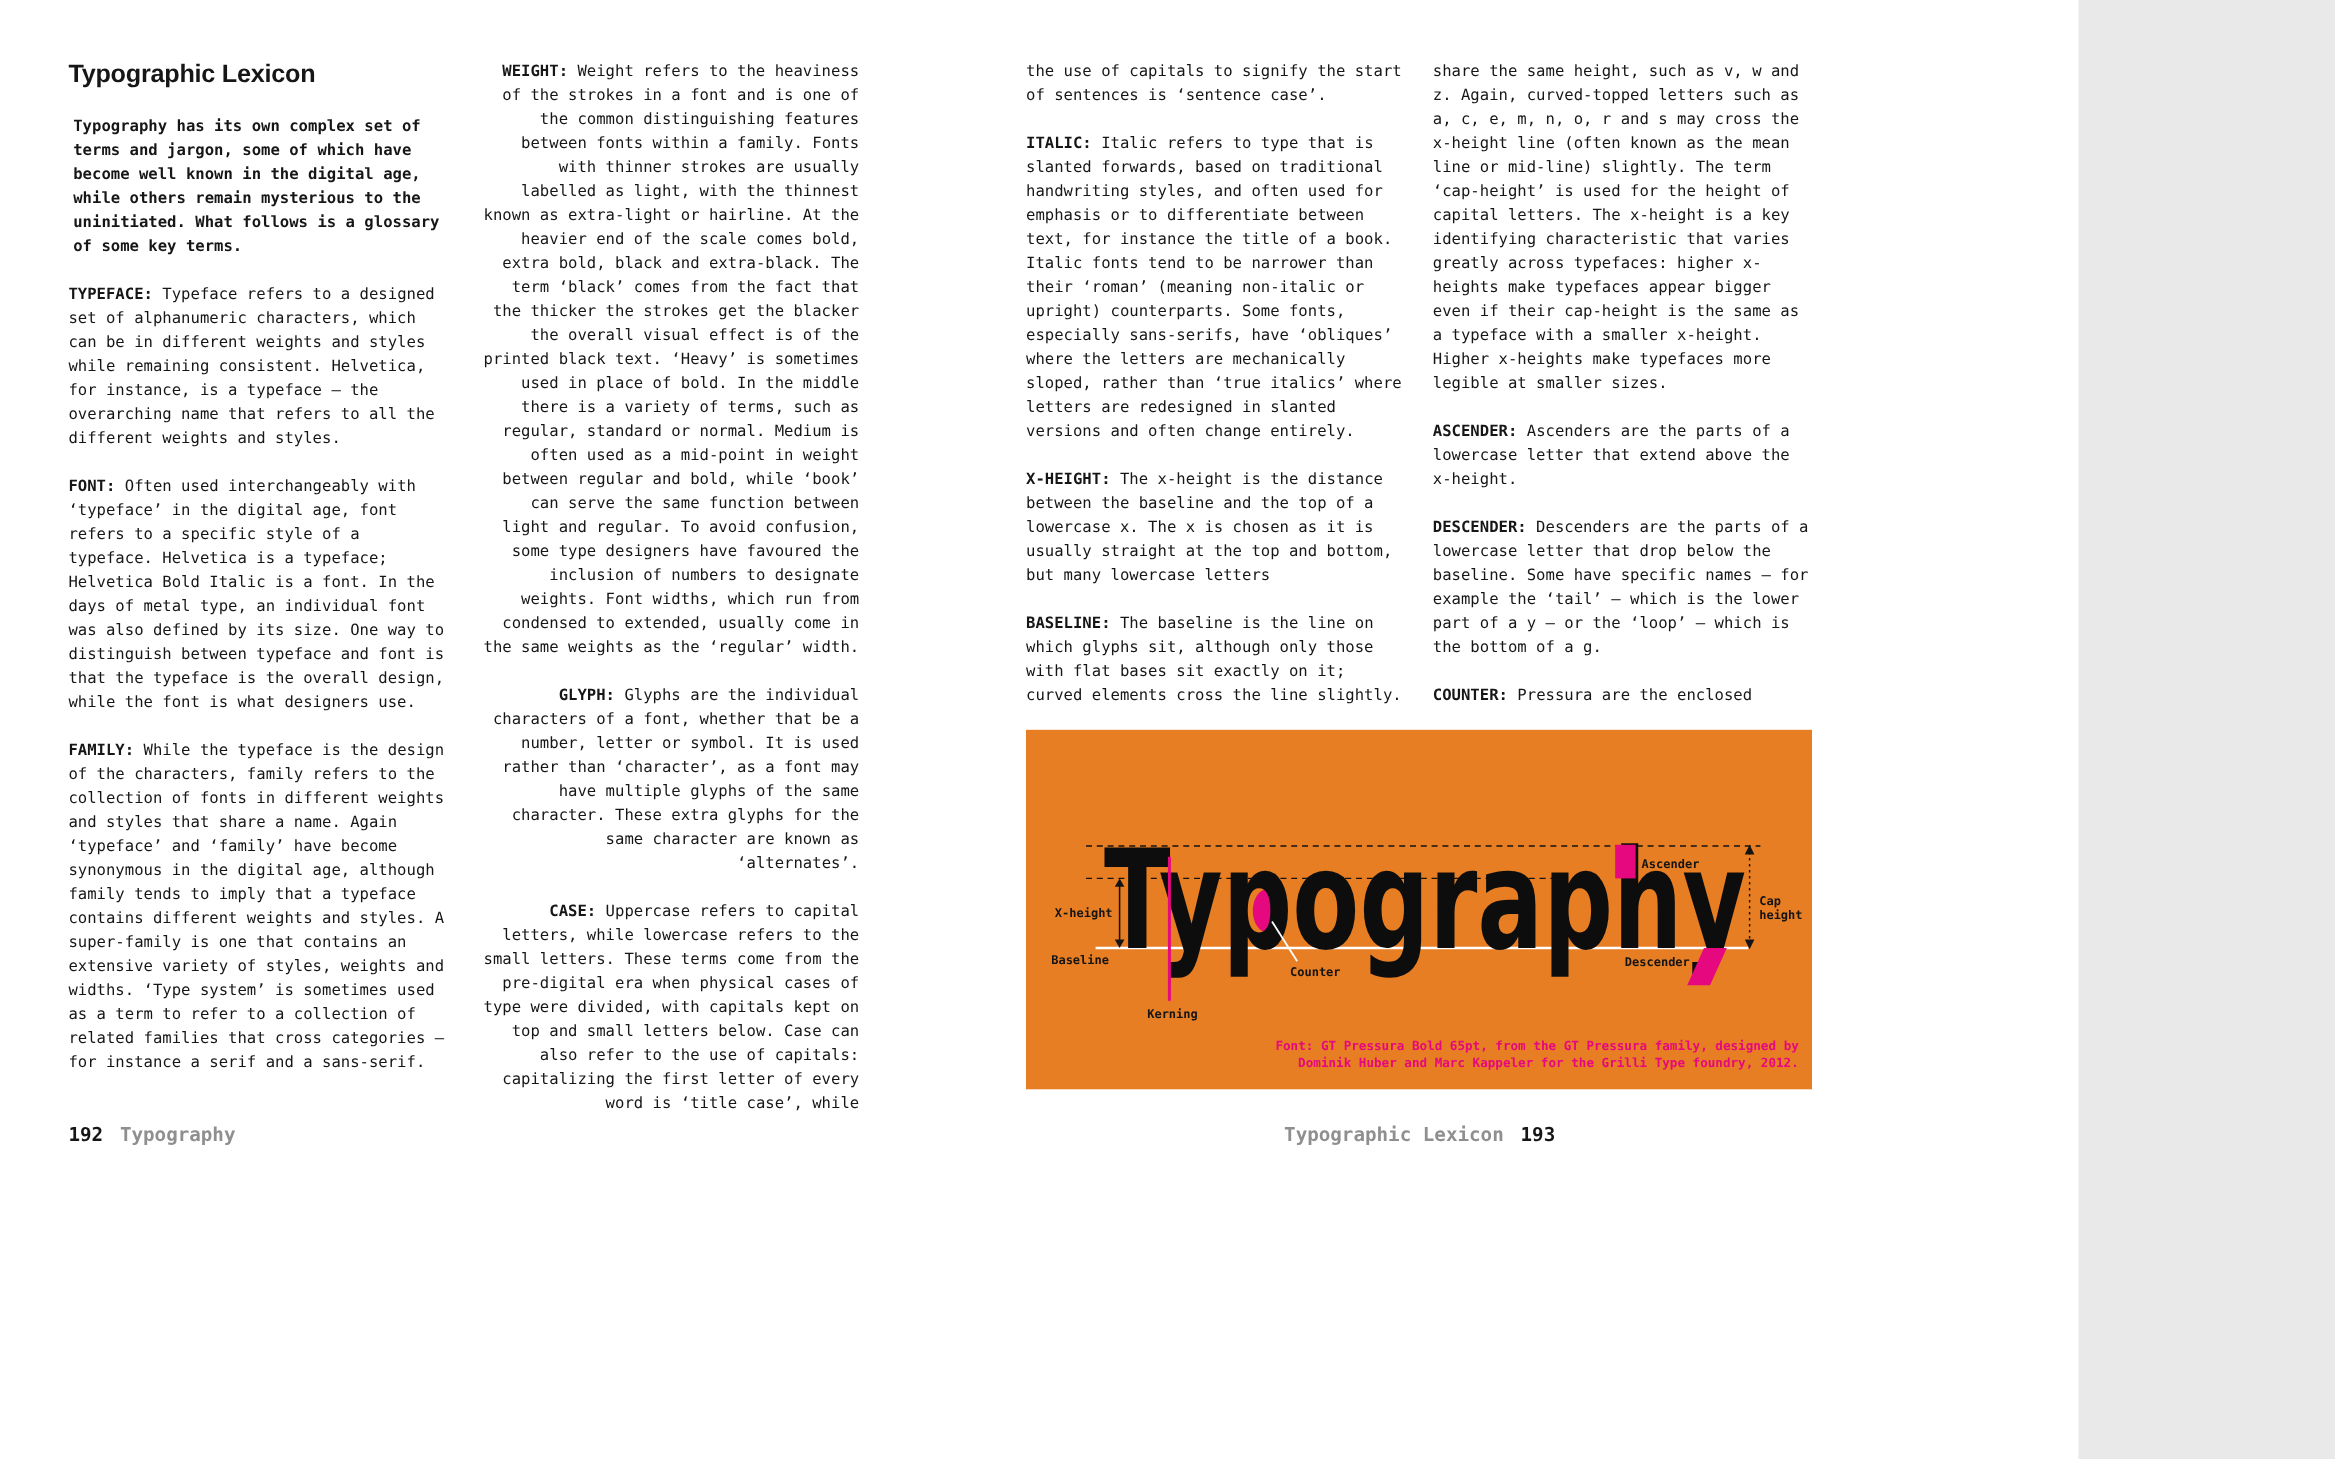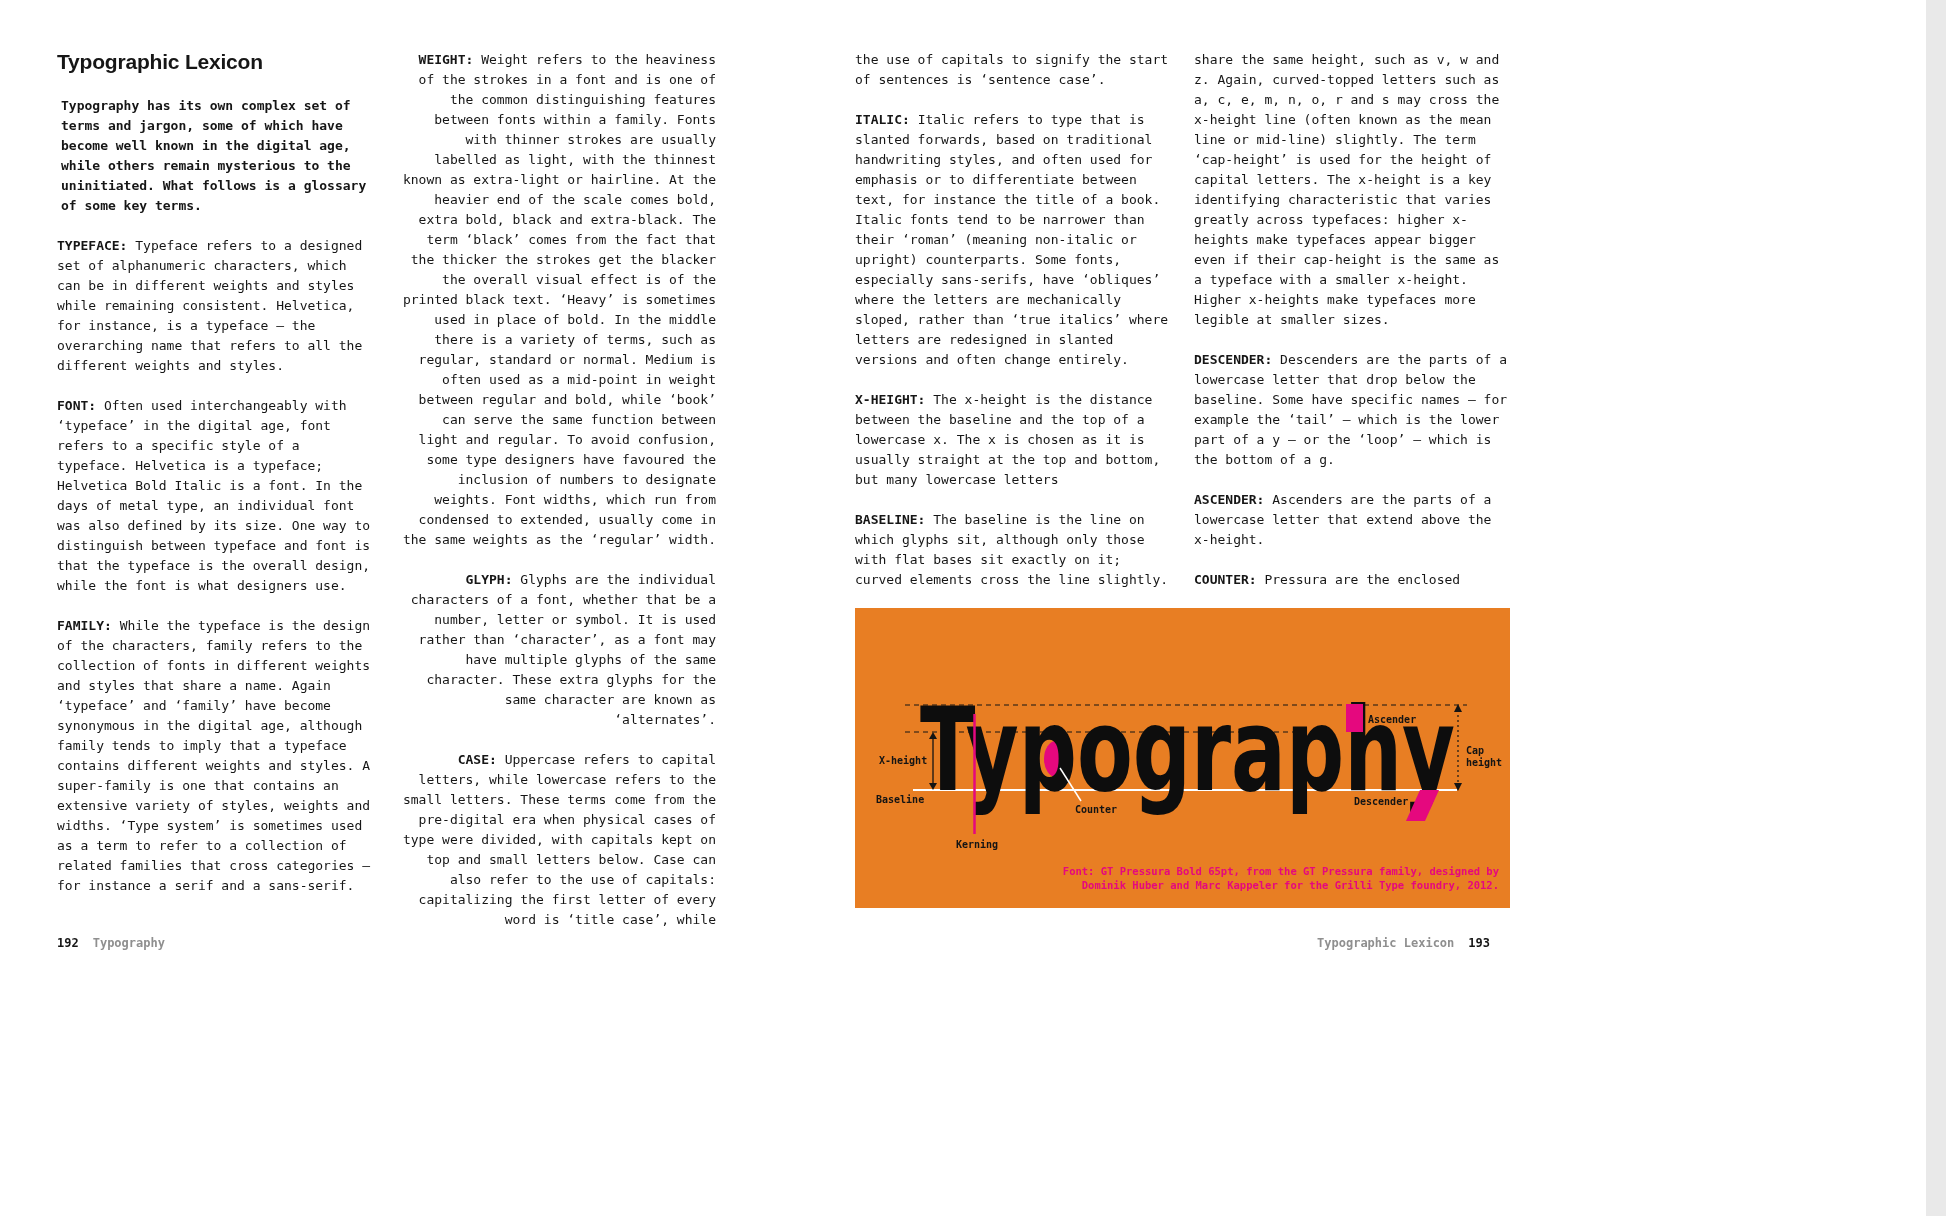--- a/index.html
+++ b/index.html
@@ -1,38 +1,38 @@
 <!DOCTYPE html>
 <html><head>
 <meta charset="utf-8">
 <style>
   html,body{margin:0;padding:0;background:#e9e9e9;}
   .page{
     position:relative;
-    width:1926px;height:1216px;
+    width:1732px;height:1216px;
     background:#ffffff;
     font-family:"DejaVu Sans Mono", monospace;
     color:#161616;
     overflow:hidden;
   }
   .col{position:absolute;top:50px;width:318px;font-size:13px;line-height:20px;}
   .col1{left:57px;}
   .col2{left:398px;text-align:right;}
   .col3{left:855px;}
   .col4{left:1194px;}
   .para{margin:0 0 20px 0;}
   .term{font-weight:bold;}
   .page-title{
     font-family:"Liberation Sans", sans-serif;
     font-size:21px;line-height:24px;font-weight:bold;
     letter-spacing:-0.2px;margin:0 0 22px 0;
   }
   .intro{font-weight:bold;margin:0 0 20px 4px;}
   .diagram-wrap{position:absolute;left:855px;top:608px;width:655px;height:300px;}
-  .footer{position:absolute;top:936px;font-size:12px;font-weight:bold;}
+  .footer{position:absolute;top:936px;font-size:16px;font-weight:bold;}
   .footer-left{left:57px;}
   .footer-right{right:436px;text-align:right;margin-left:28px;}
   .pg-num{color:#161616;}
   .pg-label{color:#8f8f8f;}
   .footer-left .pg-label{margin-left:14px;}
   .footer-right .pg-num{margin-left:14px;}
   .dlabel{font-family:"DejaVu Sans Mono", monospace;font-weight:bold;font-size:10px;fill:#141414;}
   .dcaption{font-family:"DejaVu Sans Mono", monospace;font-weight:bold;font-size:10.5px;}
   .dword{font-family:"DejaVu Sans", sans-serif;font-weight:bold;font-size:115px;fill:#0d0d0d;}
 </style>
@@ -57,22 +57,22 @@
 
   <div class="col col3">
     <p class="para"><span class="def">the use of capitals to signify the start of sentences is ‘sentence case’.</span></p>
     <p class="para"><span class="term">ITALIC: </span><span class="def">Italic refers to type that is slanted forwards, based on traditional handwriting styles, and often used for emphasis or to differentiate between text, for instance the title of a book. Italic fonts tend to be narrower than their ‘roman’ (meaning non-italic or upright) counterparts. Some fonts, especially sans-serifs, have ‘obliques’ where the letters are mechanically sloped, rather than ‘true italics’ where letters are redesigned in slanted versions and often change entirely.</span></p>
     <p class="para"><span class="term">X-HEIGHT: </span><span class="def">The x-height is the distance between the baseline and the top of a lowercase x. The x is chosen as it is usually straight at the top and bottom, but many lowercase letters</span></p>
     <p class="para"><span class="term">BASELINE: </span><span class="def">The baseline is the line on which glyphs sit, although only those with flat bases sit exactly on it; curved elements cross the line slightly.</span></p>
   </div>
 
   <div class="col col4">
     <p class="para"><span class="def">share the same height, such as v, w and z. Again, curved-topped letters such as a, c, e, m, n, o, r and s may cross the x-height line (often known as the mean line or mid-line) slightly. The term ‘cap-height’ is used for the height of capital letters. The x-height is a key identifying characteristic that varies greatly across typefaces: higher x-heights make typefaces appear bigger even if their cap-height is the same as a typeface with a smaller x-height. Higher x-heights make typefaces more legible at smaller sizes.</span></p>
+    <p class="para"><span class="term">ASCENDER: </span><span class="def">Ascenders are the parts of a lowercase letter that extend above the x-height.</span></p>
     <p class="para"><span class="term">DESCENDER: </span><span class="def">Descenders are the parts of a lowercase letter that drop below the baseline. Some have specific names – for example the ‘tail’ – which is the lower part of a y – or the ‘loop’ – which is the bottom of a g.</span></p>
-    <p class="para"><span class="term">ASCENDER: </span><span class="def">Ascenders are the parts of a lowercase letter that extend above the x-height.</span></p>
     <p class="para"><span class="term">COUNTER: </span><span class="def">Pressura are the enclosed</span></p>
   </div>
 
   <div class="diagram-wrap">
     <svg width="655" height="300" viewBox="0 0 655 300" xmlns="http://www.w3.org/2000/svg">
       <rect x="0" y="0" width="655" height="300" fill="#E87E23"></rect>
 
       <ellipse cx="201" cy="151" rx="12" ry="18" fill="#E5087E"></ellipse>
 
       <line x1="50" y1="97" x2="612" y2="97" stroke="#141414" stroke-width="1.2" stroke-dasharray="5,4"></line>

